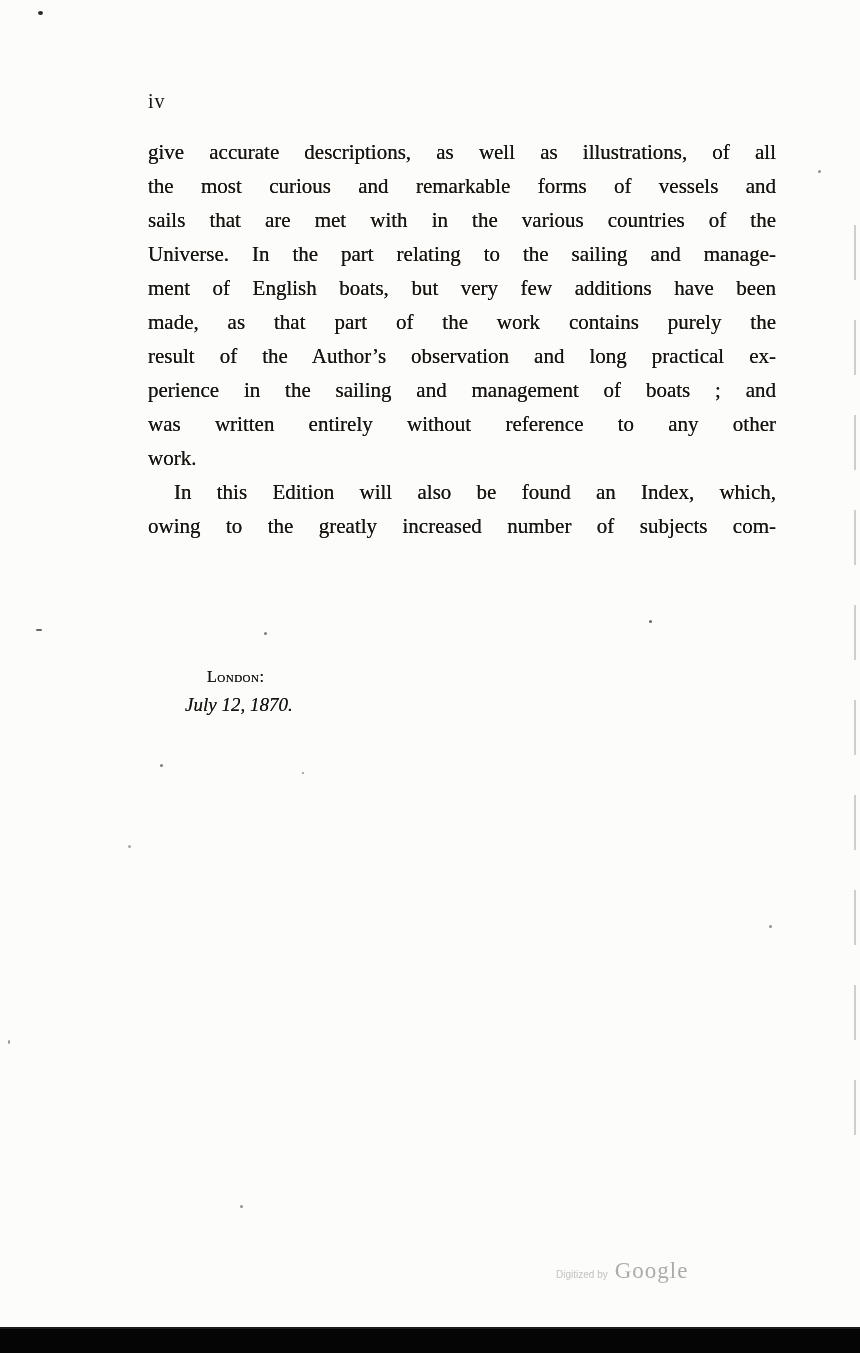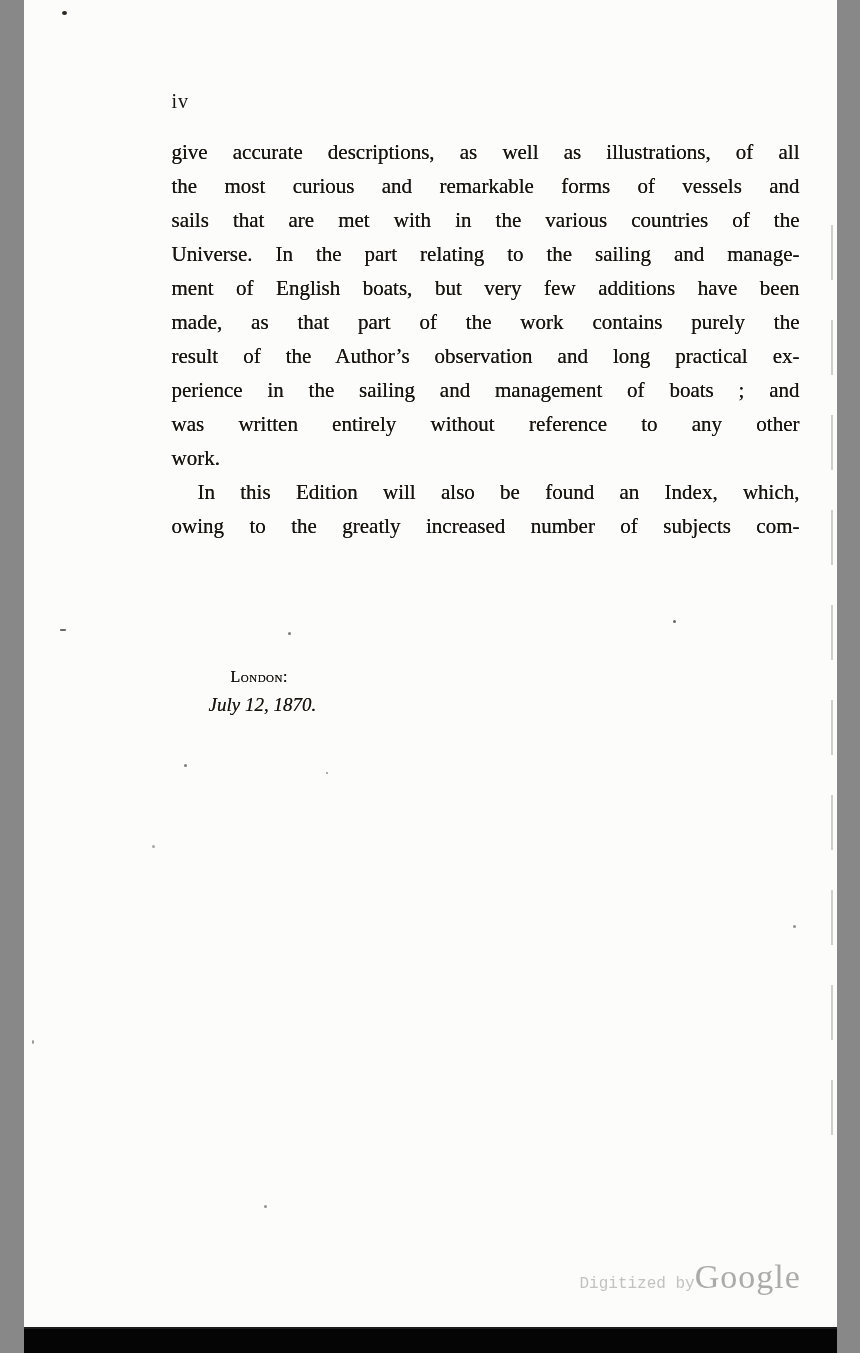--- a/index.html
+++ b/index.html
@@ -5,27 +5,26 @@
   :root{
     --paper:#fcfcfa;
     --ink:#17140f;
     --watermark:#ababab;
     --watermark-prefix:#c2c2c2;
     --scan-bar:#050505;
   }
   html,body{margin:0;padding:0;background:#888;}
   .page{
     position:relative;
-    width:777px;height:1353px;
+    width:860px;height:1353px;
     margin:0 auto;
     background:var(--paper);
     font-family:"Liberation Serif", serif;
     color:var(--ink);
     overflow:hidden;
-    padding-left:36px;
   }
   
   .page-header{position:absolute;top:88px;left:148px;width:628px;height:26px;}
   .page-number{position:absolute;left:0;top:2px;font-size:20px;letter-spacing:1px;}
   .running-title{
     position:absolute;left:0;right:0;top:4px;
     text-align:center;font-size:16px;letter-spacing:1.5px;
     text-shadow:0 0 .4px rgba(23,20,15,.85);
   }
   
@@ -51,27 +50,27 @@
     text-shadow:0 0 .4px rgba(23,20,15,.9);
   }
   .imprint-date{
     margin-left:37px;margin-top:8px;
     font-style:italic;font-size:19px;
     text-shadow:0 0 .3px rgba(23,20,15,.8);
   }
   
   .watermark{position:absolute;top:1258px;left:556px;white-space:nowrap;}
   .wm-prefix{
-    font-family:Liberation Mono, monospace;
-    font-size:16px;color:var(--watermark-prefix);text-align:center;
+    font-family:Liberation Sans, sans-serif;
+    font-size:10px;color:var(--watermark-prefix);text-align:center;
   }
   .wm-brand{
     font-family:"Liberation Serif", serif;
-    font-size:34px;color:var(--watermark);
-    margin-left:0;letter-spacing:1px;
+    font-size:23px;color:var(--watermark);
+    margin-left:7px;letter-spacing:1px;
   }
   
   .scan-bar-bottom{
     position:absolute;left:0;bottom:0;width:100%;height:24px;
     background:var(--scan-bar);
     border-top:2px solid #1c1c1c;
   }
   .scan-line-right{
     position:absolute;right:4px;top:225px;width:2px;height:930px;
     background:repeating-linear-gradient(

